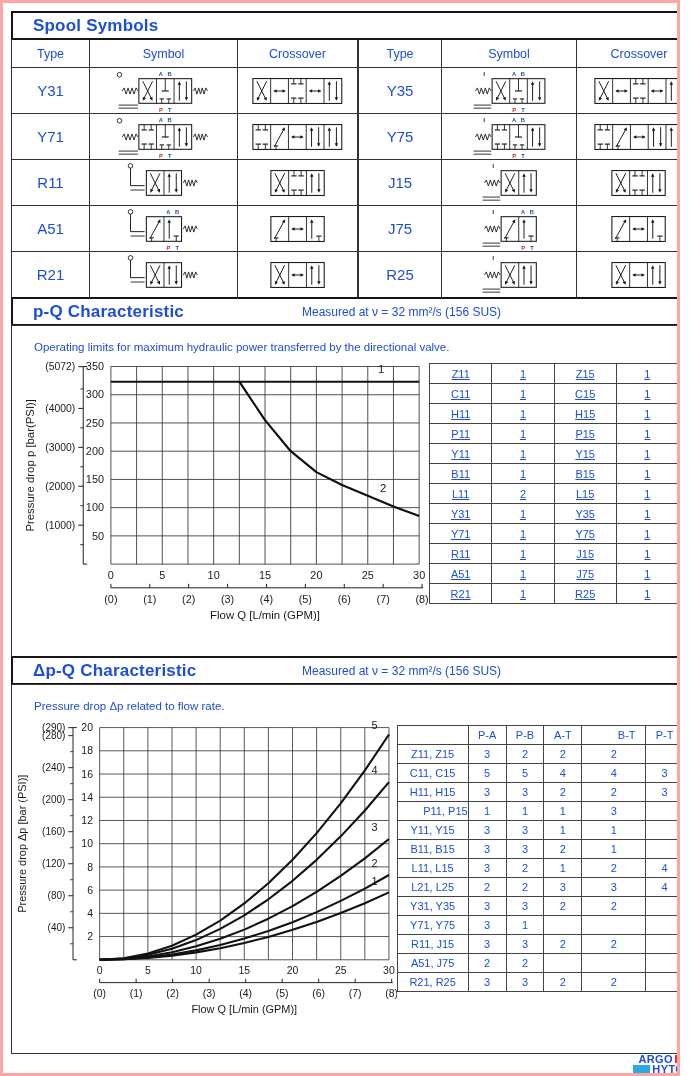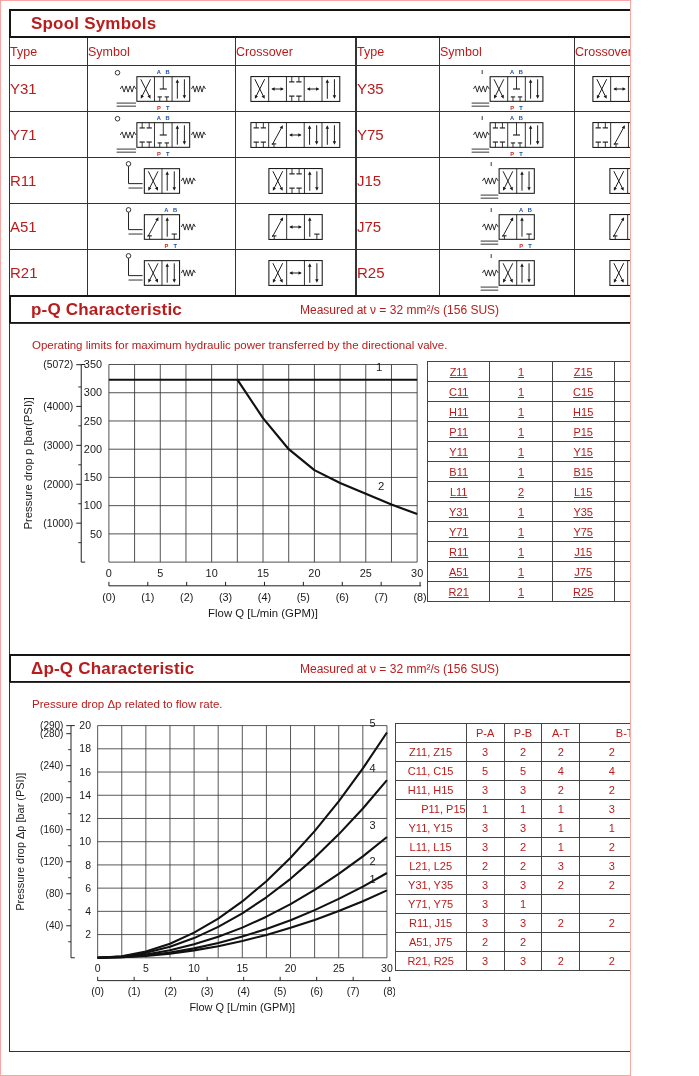--- a/index.html
+++ b/index.html
@@ -1,25 +1,25 @@
 <!DOCTYPE html>
 <html><head>
 <meta charset="utf-8">
 <style>
   html,body{margin:0;padding:0;background:#fff;}
-  .stage{position:relative;width:631px;height:1076px;background:#fff;overflow:hidden;
-         font-family:"Liberation Sans",sans-serif;color:#b91c1c;border:1px solid #fca5a5;box-sizing:border-box;}
+  .stage{position:relative;width:680px;height:1076px;background:#fff;overflow:hidden;
+         font-family:"Liberation Sans",sans-serif;color:#1d4ed8;border:3px solid #fca5a5;box-sizing:border-box;}
   .page{position:absolute;left:8px;top:8px;width:683px;}
   .sec-bar{box-sizing:border-box;border:2.5px solid #151515;height:29px;display:flex;align-items:center;
            padding-left:20px;position:relative;background:#fff;margin-top:-1px;}
   .sec-bar.first{margin-top:0;}
   .sec-title{font-weight:bold;font-size:17px;letter-spacing:.2px;}
   .measured{position:absolute;left:289px;font-size:12px;}
   table.spool{border-collapse:collapse;width:683px;table-layout:fixed;margin-top:-1px;background:#fff;}
-  table.spool td{border:1px solid #333;text-align:left;vertical-align:middle;padding:0;overflow:hidden;}
+  table.spool td{border:1px solid #333;text-align:center;vertical-align:middle;padding:0;overflow:hidden;}
   table.spool td.hdr{height:27px;font-size:12.5px;}
   table.spool td.typ{font-size:15px;}
   table.spool td.mid{border-left:2px solid #333;}
   table.spool svg{display:block;margin:0 auto;}
   .content{box-sizing:border-box;border:1.5px solid #333;margin-top:-1px;position:relative;background:#fff;}
   .pqc{height:332px;}
   .dpc{height:370px;}
   .note{font-size:11.5px;padding:15px 0 0 22px;}
   .row{display:flex;align-items:flex-start;}
   table.datatable{border-collapse:collapse;font-size:11px;background:#fff;}
@@ -884,20 +884,28 @@
               </tr>
               <tr>
                 <td style="width: 74px; height: 18px;">Y11, Y15</td>
                 <td style="width: 39px; height: 18px;">3</td>
                 <td style="width: 39px; height: 18px;">3</td>
                 <td style="width: 39px; height: 18px;">1</td>
                 <td style="width: 39px; height: 18px;">1</td>
                 <td style="width: 39px; height: 18px;"></td>
               </tr>
               <tr>
+                <td style="width: 74px; height: 18px;">B11, B15</td>
+                <td style="width: 39px; height: 18px;">3</td>
+                <td style="width: 39px; height: 18px;">3</td>
+                <td style="width: 39px; height: 18px;">2</td>
+                <td style="width: 39px; height: 18px;">1</td>
+                <td style="width: 39px; height: 18px;"></td>
+              </tr>
+              <tr>
                 <td style="width: 74px; height: 18px;">L11, L15</td>
                 <td style="width: 39px; height: 18px;">3</td>
                 <td style="width: 39px; height: 18px;">2</td>
                 <td style="width: 39px; height: 18px;">1</td>
                 <td style="width: 39px; height: 18px;">2</td>
                 <td style="width: 39px; height: 18px;">4</td>
               </tr>
               <tr>
                 <td style="width: 74px; height: 18px;">L21, L25</td>
                 <td style="width: 39px; height: 18px;">2</td>
@@ -946,14 +954,24 @@
                 <td style="width: 39px; height: 18px;">2</td>
                 <td style="width: 39px; height: 18px;"></td>
               </tr>
             </tbody>
       </table>
     </div>
   </div>
 
 </div>
 
-
+<div class="logo">
+  <div class="r">
+    <span>ARGO</span>
+    <span class="sq red" style="background: rgb(232, 51, 42);"></span>
+  </div>
+  <div class="r">
+    <span class="sq blue" style="background: rgb(41, 171, 226);"></span>
+    <span>HYTOS</span>
+  </div>
 </div>
 
+</div>
+
 </body></html>

